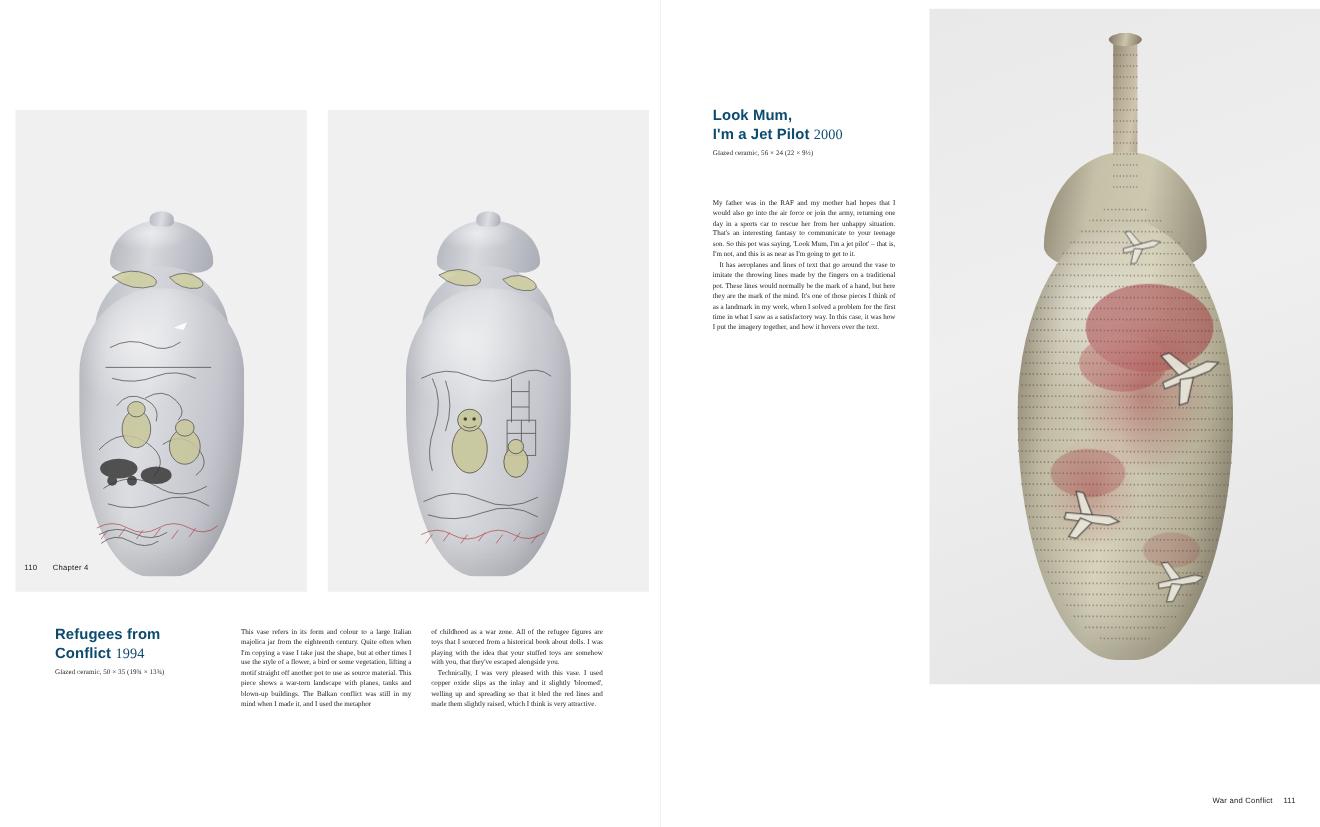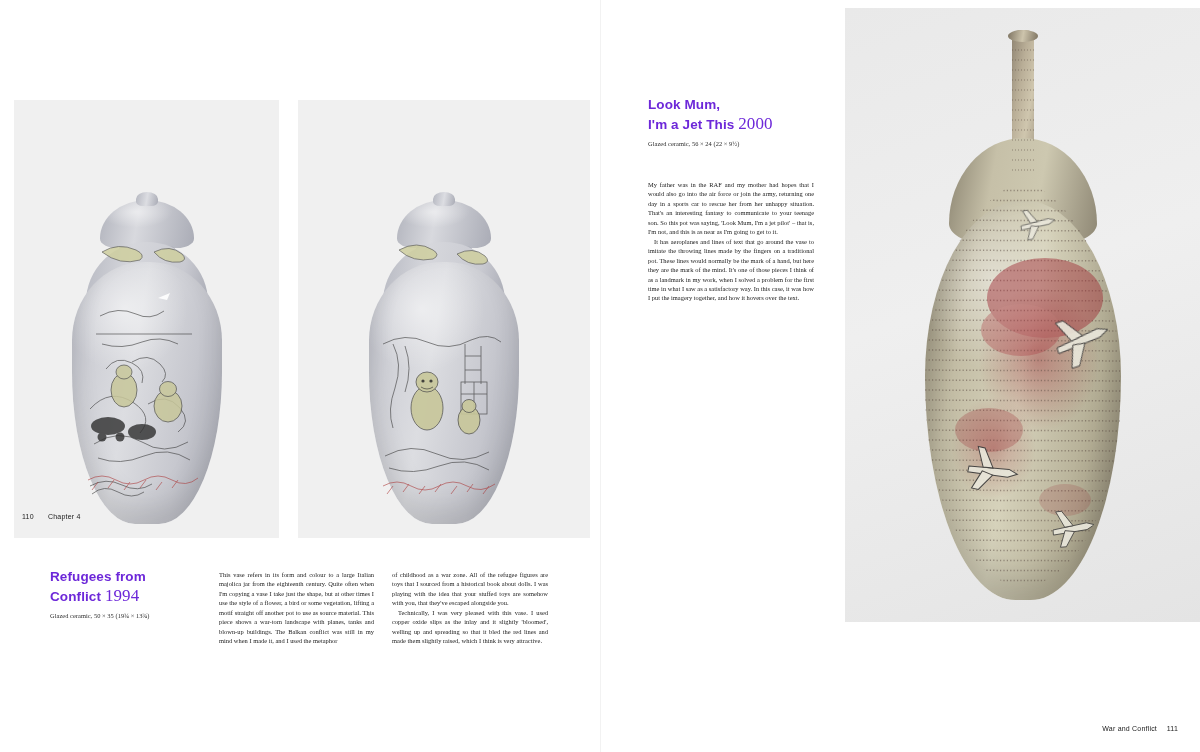--- a/index.html
+++ b/index.html
@@ -99,27 +99,27 @@
   
   .cap-refugees {
     position: absolute;
     left: 50px; top: 568px; width: 160px;
   }
   .cap-title {
     font-family: "Liberation Sans", sans-serif;
     font-size: 13.5px;
     font-weight: 600;
     line-height: 1.28;
-    color: #6d28d9;
+    color: #0c4a6e;
     letter-spacing: .1px;
   }
   .cap-title .yr {
     font-family: "Liberation Serif", serif;
     font-weight: 400;
-    font-size: 17px;
+    font-size: 13px;
   }
   .cap-sub {
     margin-top: 5px;
     font-size: 6.4px;
     line-height: 1.35;
     color: #2b2b2b;
     letter-spacing: .05px;
   }
 
   .body-col {
@@ -333,21 +333,21 @@
 
     <div class="folio folio-left-num">110</div>
     <div class="folio folio-left-txt">Chapter 4</div>
   </div>
 
   <div class="right-page">
 
     <div class="cap-lookmum">
       <div class="cap-title">
         <span>Look Mum,</span><br>
-        <span>I'm a Jet This</span>
+        <span>I'm a Jet Pilot</span>
         <span class="yr">2000</span>
       </div>
       <div class="cap-sub">Glazed ceramic, 56 × 24 (22 × 9½)</div>
     </div>
 
     <div class="col-lookmum">
       <p>My father was in the RAF and my mother had hopes that I would also go into the air force or join the army, returning one day in a sports car to rescue her from her unhappy situation. That's an interesting fantasy to communicate to your teenage son. So this pot was saying, 'Look Mum, I'm a jet pilot' – that is, I'm not, and this is as near as I'm going to get to it.</p>
       <p>It has aeroplanes and lines of text that go around the vase to imitate the throwing lines made by the fingers on a traditional pot. These lines would normally be the mark of a hand, but here they are the mark of the mind. It's one of those pieces I think of as a landmark in my work, when I solved a problem for the first time in what I saw as a satisfactory way. In this case, it was how I put the imagery together, and how it hovers over the text.</p>
     </div>
 

